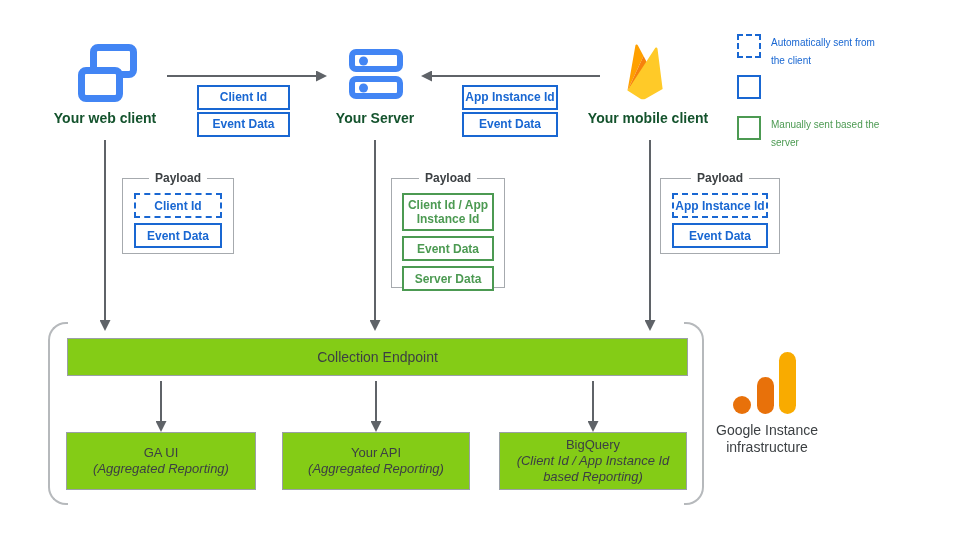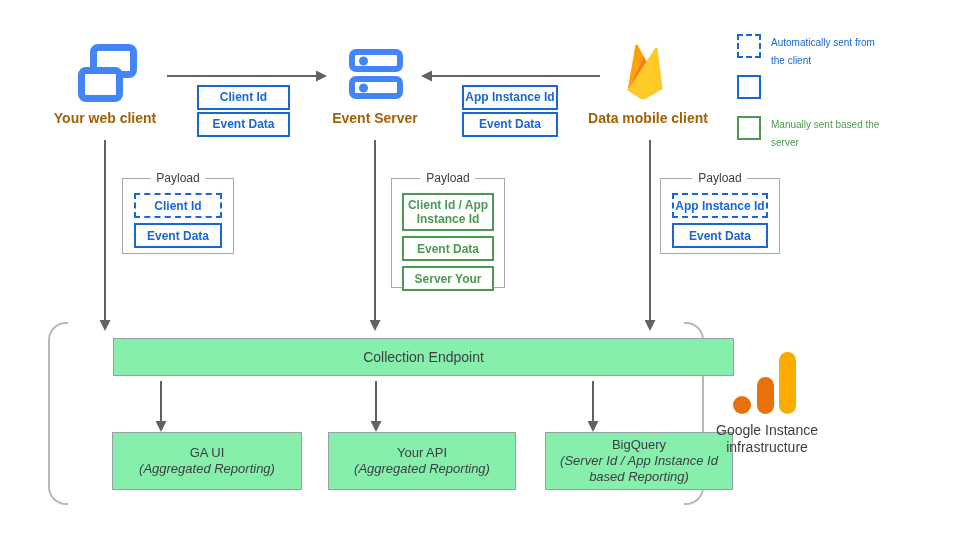--- a/index.html
+++ b/index.html
@@ -2,58 +2,58 @@
 <html><head>
 <meta charset="utf-8">
 <style>
   html,body{margin:0;padding:0;background:#fff;}
   #canvas{
     position:relative;width:960px;height:540px;background:#ffffff;overflow:hidden;
     font-family:"Liberation Sans",sans-serif;color:#3c4043;
   }
   .abs{position:absolute;}
   
-  .node-label{font-size:14px;font-weight:600;color:#a16207;text-align:center;}
+  .node-label{font-size:14px;font-weight:600;color:#14532d;text-align:center;}
   
   .win{position:absolute;border:7px solid #4285f4;border-radius:8px;box-sizing:border-box;}
   .win.back{left:14px;top:2px;width:47px;height:34px;background:#fff;}
   .win.front{left:2px;top:25px;width:45px;height:35px;background:#fff;}
   
   .srv-rect{position:relative;width:54px;height:23px;border:6px solid #4285f4;border-radius:7px;box-sizing:border-box;background:#fff;margin-bottom:4px;}
   .srv-dot{position:absolute;left:4px;top:50%;transform:translateY(-50%);width:9px;height:9px;border-radius:50%;background:#4285f4;}
   
   .tag{position:absolute;background:#fff;border:2px solid #1967d2;color:#1967d2;
        font-size:12px;font-weight:600;display:flex;align-items:center;justify-content:center;
        text-align:center;box-sizing:border-box;line-height:13px;}
   .pitem{border:2px solid #1967d2;color:#1967d2;background:#fff;font-size:12px;font-weight:600;
        display:flex;align-items:center;justify-content:center;text-align:center;
        box-sizing:border-box;line-height:14px;margin:0 auto 5px auto;}
   .pitem.blue-dashed{border-style:dashed;}
   .pitem.green-solid{border-color:#4c9a52;color:#4c9a52;}
   
   .payload{position:absolute;border:1px solid #a6aaae;background:#fff;box-sizing:border-box;}
   .payload-legend{position:absolute;top:-8px;left:50%;transform:translateX(-50%);
-       background:#fff;padding:0 6px;font-size:12px;font-weight:normal;color:#3c4043;white-space:nowrap;}
+       background:#fff;padding:0 6px;font-size:12px;font-weight:bold;color:#3c4043;white-space:nowrap;}
   .payload-items{padding-top:14px;}
   
   .legend-item{position:absolute;display:flex;align-items:flex-start;}
   .legend-swatch{width:24px;height:24px;box-sizing:border-box;background:#fff;flex:0 0 auto;}
   .legend-swatch.blue-dashed{border:2px dashed #1967d2;}
   .legend-swatch.blue-solid{border:2px solid #1967d2;}
   .legend-swatch.green-solid{border:2px solid #4c9a52;}
   .legend-text{margin-left:10px;font-size:10px;font-weight:400;line-height:18px;width:120px;}
   .legend-text.blue{color:#1967d2;}
   .legend-text.green{color:#4c9a52;}
   
   .bracket{position:absolute;width:20px;height:183px;box-sizing:border-box;}
   .bracket.left{border:2px solid #b6b9bc;border-right:none;border-radius:18px 0 0 18px;}
   .bracket.right{border:2px solid #b6b9bc;border-left:none;border-radius:0 18px 18px 0;}
-  .gbox{position:absolute;border:1px solid #9aa0a6;background:#86efac;box-sizing:border-box;
+  .gbox{position:absolute;border:1px solid #9aa0a6;background:#84cc16;box-sizing:border-box;
        display:flex;flex-direction:column;align-items:center;justify-content:center;
-       font-size:13px;color:#3c4043;text-align:center;line-height:16px;margin-left:46px;}
+       font-size:13px;color:#3c4043;text-align:center;line-height:16px;}
   .svc-detail{font-style:italic;}
   
   .ga-dot{position:absolute;left:2px;top:46px;width:18px;height:18px;border-radius:50%;background:#e8710a;}
   .ga-midbar{position:absolute;left:26px;top:27px;width:17px;height:37px;border-radius:9px;background:#e8710a;}
   .ga-tallbar{position:absolute;left:48px;top:2px;width:17px;height:62px;border-radius:9px;background:#f9ab00;}
   .ga-caption{position:absolute;left:702px;top:422px;width:130px;text-align:center;
        font-size:14px;line-height:17px;color:#3c4043;}
 </style>
 </head>
 <body>
@@ -83,28 +83,28 @@
   <div class="abs node-label" style="left:45px;top:110px;width:120px;">Your web client</div>
 
   <div class="abs" style="left:349px;top:49px;width:54px;height:52px;">
     <div class="srv-rect">
         <span class="srv-dot"></span>
       </div>
     <div class="srv-rect">
         <span class="srv-dot"></span>
       </div>
   </div>
-  <div class="abs node-label" style="left:315px;top:110px;width:120px;">Event Server</div>
+  <div class="abs node-label" style="left:315px;top:110px;width:120px;">Your Server</div>
 
   <svg class="abs" style="left:622px;top:42px;" width="42" height="62" viewBox="0 0 40 60">
     <path fill="#ffa000" d="M5 47 L12.6 3.6 C12.8 2.3 14.5 2.1 15.1 3.3 L20.5 13.5 Z"></path>
     <path fill="#f6820c" d="M5 47 L20.5 13.5 L26 24 Z"></path>
     <path fill="#ffca28" d="M31.5 6.2 C31.9 4.8 33.7 5.0 34.0 6.4 L39 45.5 L22.5 54.8 C21 55.7 19 55.7 17.5 54.8 L5 47 Z"></path>
   </svg>
-  <div class="abs node-label" style="left:584px;top:110px;width:128px;">Data mobile client</div>
+  <div class="abs node-label" style="left:584px;top:110px;width:128px;">Your mobile client</div>
 
   <div class="tag" style="left:197px;top:85px;width:93px;height:25px;">Client Id</div>
   <div class="tag" style="left:197px;top:112px;width:93px;height:25px;">Event Data</div>
 
   <div class="tag" style="left:462px;top:85px;width:96px;height:25px;">App Instance Id</div>
   <div class="tag" style="left:462px;top:112px;width:96px;height:25px;">Event Data</div>
 
   <div class="legend-item" style="left:737px;top:34px;">
     <div class="legend-swatch blue-dashed"></div>
     <div class="legend-text blue">Automatically sent from the client</div>
@@ -123,21 +123,21 @@
       <div class="pitem blue-dashed" style="width:88px;height:25px;">Client Id</div>
       <div class="pitem" style="width:88px;height:25px;">Event Data</div>
     </div>
   </div>
 
   <div class="payload" style="left:391px;top:178px;width:114px;height:110px;">
     <span class="payload-legend">Payload</span>
     <div class="payload-items">
       <div class="pitem green-solid" style="width:92px;height:38px;text-align:center;">Client Id / App Instance Id</div>
       <div class="pitem green-solid" style="width:92px;height:25px;">Event Data</div>
-      <div class="pitem green-solid" style="width:92px;height:25px;">Server Your</div>
+      <div class="pitem green-solid" style="width:92px;height:25px;">Server Data</div>
     </div>
   </div>
 
   <div class="payload" style="left:660px;top:178px;width:120px;height:76px;">
     <span class="payload-legend">Payload</span>
     <div class="payload-items">
       <div class="pitem blue-dashed" style="width:96px;height:25px;">App Instance Id</div>
       <div class="pitem" style="width:96px;height:25px;">Event Data</div>
     </div>
   </div>
@@ -152,21 +152,21 @@
   <div class="gbox" style="left:66px;top:432px;width:190px;height:58px;">
     <span class="svc-name">GA UI</span>
     <span class="svc-detail">(Aggregated Reporting)</span>
   </div>
   <div class="gbox" style="left:282px;top:432px;width:188px;height:58px;">
     <span class="svc-name">Your API</span>
     <span class="svc-detail">(Aggregated Reporting)</span>
   </div>
   <div class="gbox" style="left:499px;top:432px;width:188px;height:58px;">
     <span class="svc-name">BigQuery</span>
-    <span class="svc-detail" style="width:170px;">(Server Id / App Instance Id based Reporting)</span>
+    <span class="svc-detail" style="width:170px;">(Client Id / App Instance Id based Reporting)</span>
   </div>
 
   <div class="abs" style="left:731px;top:350px;width:70px;height:66px;">
     <div class="ga-dot"></div>
     <div class="ga-midbar"></div>
     <div class="ga-tallbar"></div>
   </div>
   <div class="ga-caption">Google Instance infrastructure</div>
 
 </div>

